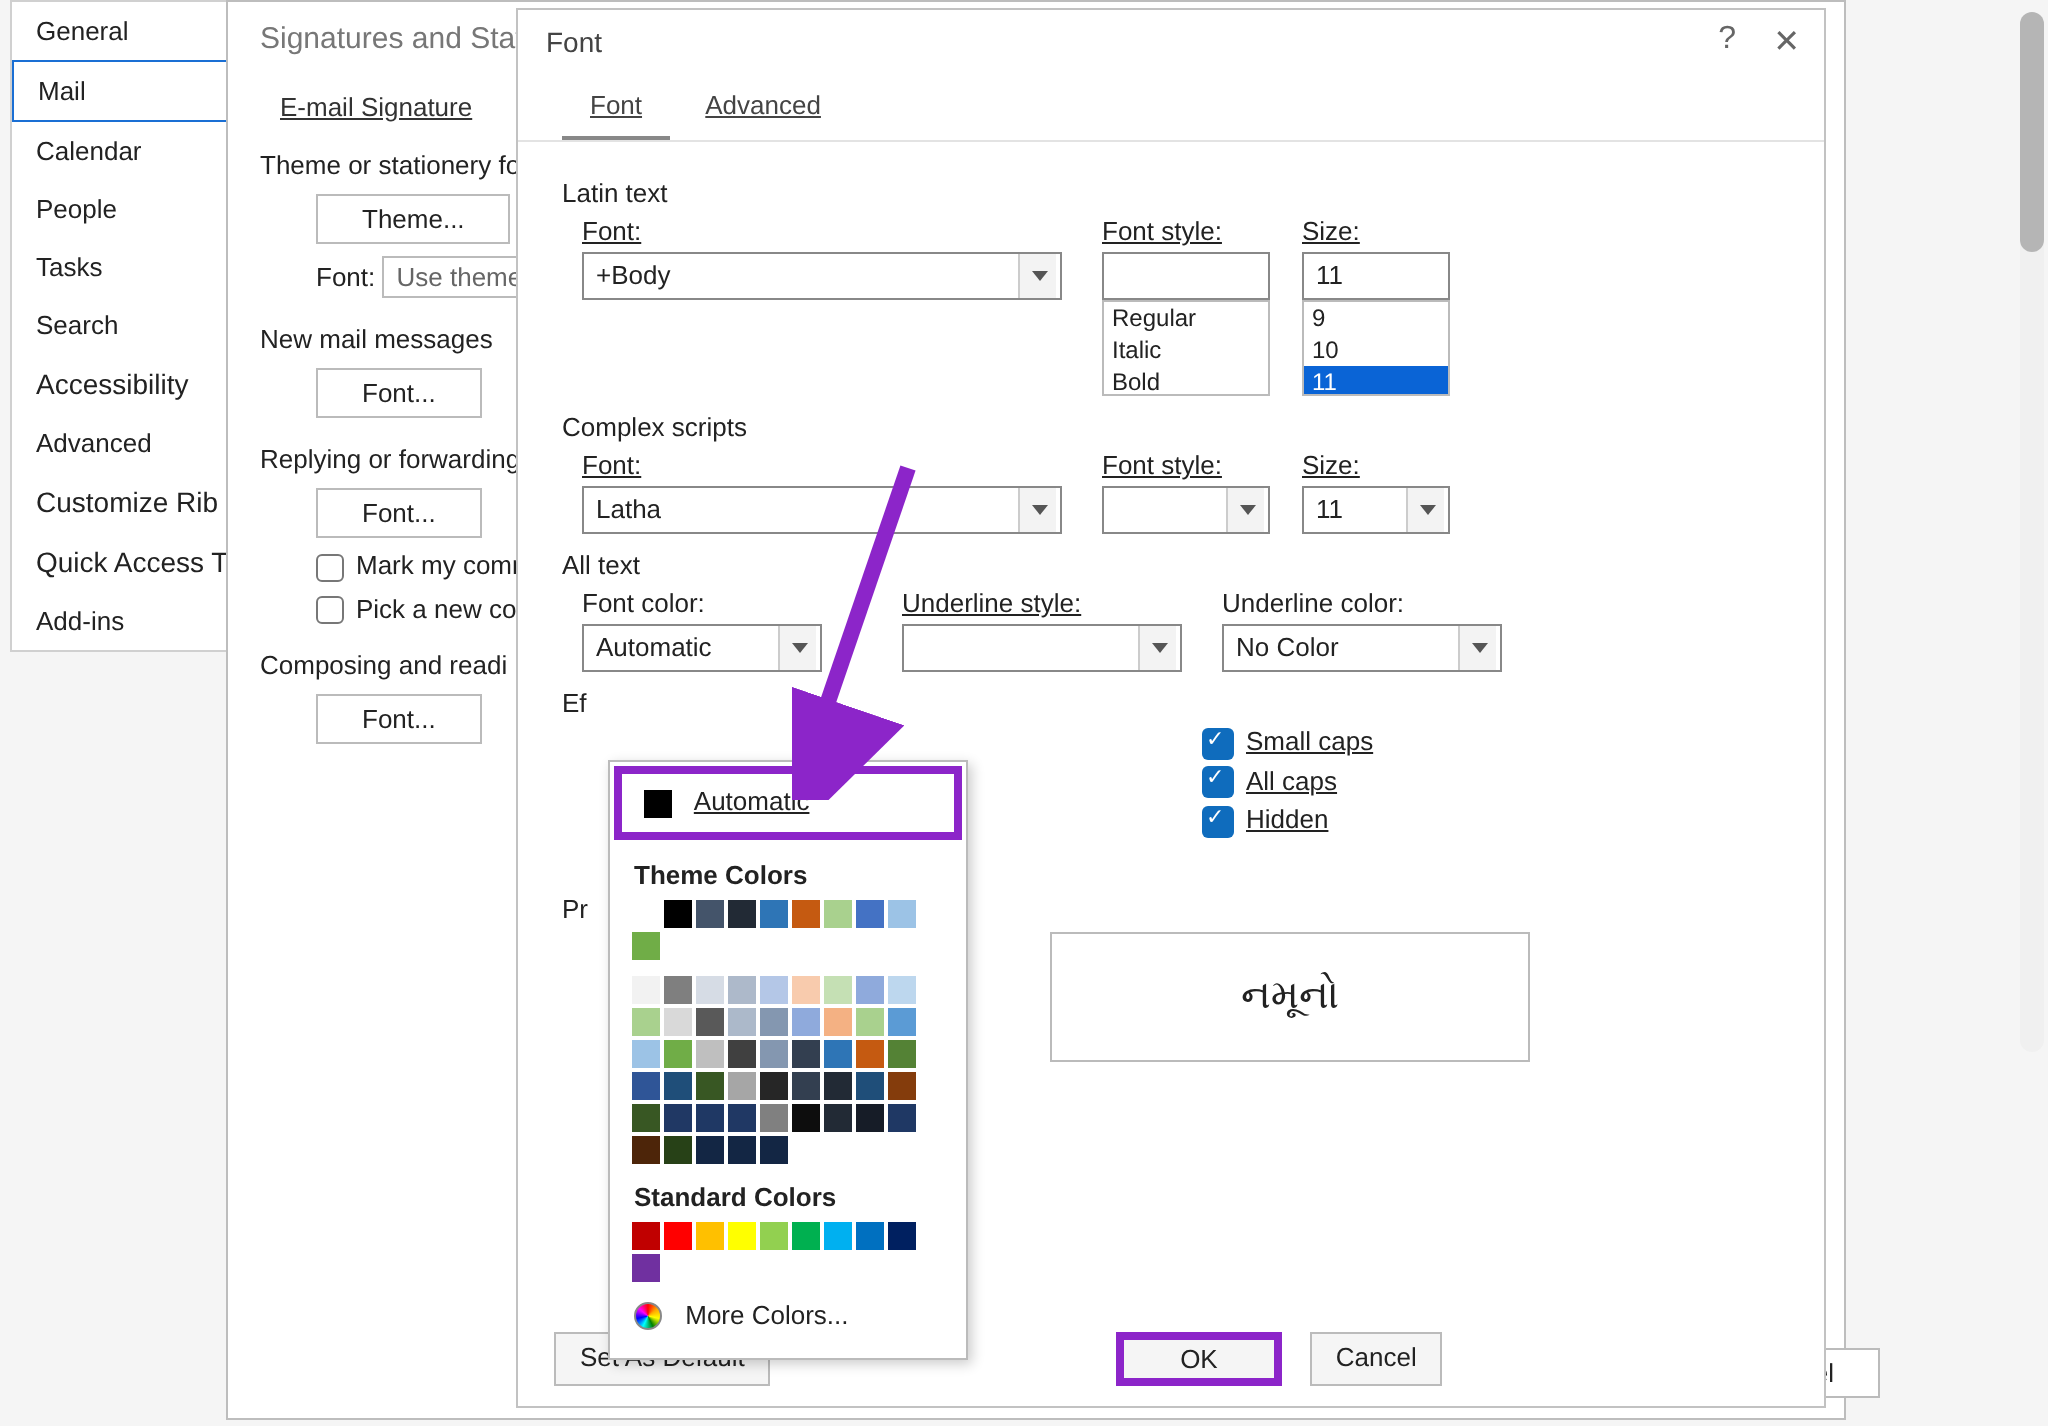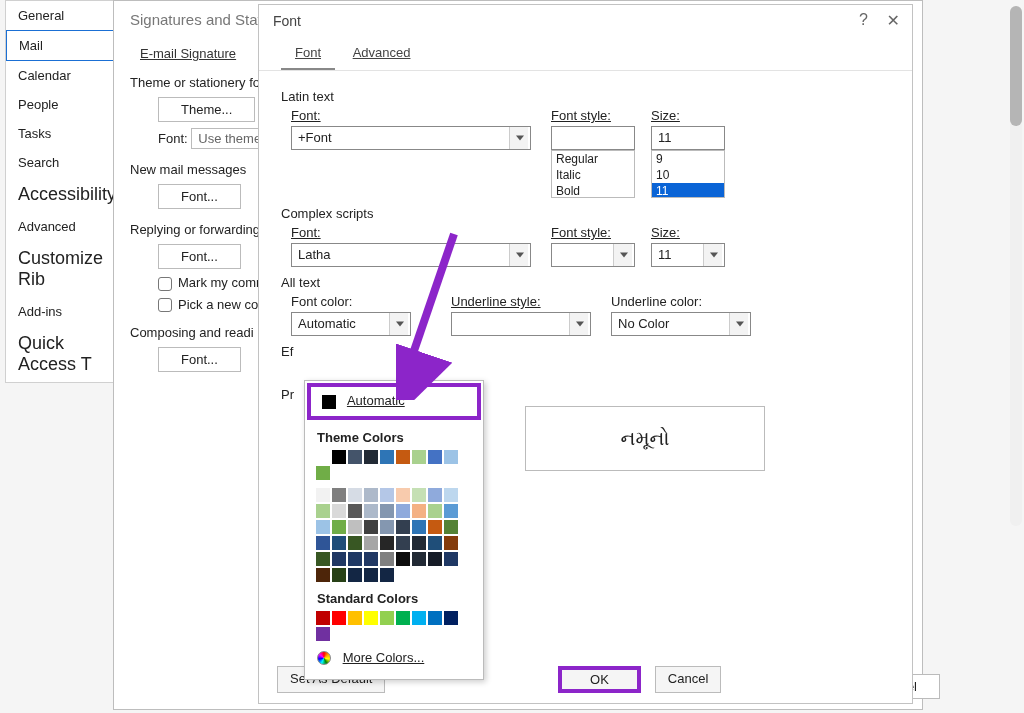--- a/index.html
+++ b/index.html
@@ -2,21 +2,21 @@
 <html><head>
 <meta charset="utf-8">
 <style>
   * { box-sizing: border-box; font-family: "Segoe UI", Tahoma, sans-serif; }
   body { margin: 0; background: #f5f5f5; width: 1024px; height: 713px; overflow: hidden; position: relative; color: #222; font-size: 13px; }
 
   
   .options-sidebar { position: absolute; left: 5px; top: 0; width: 133px; background: #fff; border: 1px solid #d0d0d0; }
   .options-sidebar .item { padding: 7px 12px; cursor: default; }
   .options-sidebar .item.sel { border: 1px solid #1a6fd4; background: #fff; }
-  .options-sidebar .small { font-size: 18px; }
+  .options-sidebar .small { font-size: 14px; }
 
   
   .sig-dialog { position: absolute; left: 113px; top: 0; width: 810px; height: 710px; background: #fff; border: 1px solid #bdbdbd; }
   .sig-title { padding: 10px 16px; color: #777; font-size: 15px; }
   .sig-body { padding: 4px 16px 0 16px; }
   .sig-tabs span { display: inline-block; padding: 4px 10px; text-decoration: underline; color: #333; }
   .grouplabel { margin: 10px 0 4px 0; }
   .ind { margin-left: 28px; }
   .btn { display: inline-block; border: 1px solid #bbb; background: #fff; padding: 4px 22px; }
   .rowi { padding: 3px 0; }
@@ -75,22 +75,22 @@
 <div class="options-sidebar">
   <div class="item">General</div>
   <div class="item sel">Mail</div>
   <div class="item">Calendar</div>
   <div class="item">People</div>
   <div class="item">Tasks</div>
   <div class="item">Search</div>
   <div class="item small">Accessibility</div>
   <div class="item">Advanced</div>
   <div class="item small">Customize Rib</div>
+  <div class="item small">Quick Access T</div>
   <div class="item">Add-ins</div>
-  <div class="item small">Quick Access T</div>
 </div>
 
 <div class="sig-dialog">
   <div class="sig-title">Signatures and Stati</div>
   <div class="sig-body">
     <div class="sig-tabs">
       <span>E-mail Signature</span>
       <span>P</span>
     </div>
     <div class="grouplabel">Theme or stationery fo</div>
@@ -134,21 +134,21 @@
   </div>
   <div class="fd-tabs">
     <span class="sel">Font</span>
     <span>Advanced</span>
   </div>
   <div class="fd-body">
     <div class="sec">Latin text</div>
     <div class="row3" style="margin-left:10px;">
       <div class="col" style="width:250px;">
         <div class="lbl">Font:</div>
-        <div class="inp combo" style="width:240px;height:24px;"><span>+Font</span><span class="arr"></span></div>
+        <div class="inp combo" style="width:240px;height:24px;"><span>+Body</span><span class="arr"></span></div>
       </div>
       <div class="col" style="width:90px;">
         <div class="lbl">Font style:</div>
         <div class="inp" style="width:84px;height:24px;"></div>
         <div class="lst" style="width:84px; height:48px;">
           <div>Regular</div>
           <div>Italic</div>
           <div>Bold</div>
         </div>
       </div>
@@ -193,20 +193,25 @@
             <span class="arr"></span>
           </div>
       </div>
       <div class="col" style="width:150px;">
         <div class="lbl" style="text-decoration:none">Underline color:</div>
         <div class="inp combo" style="width:140px;height:24px;"><span>No Color</span><span class="arr"></span></div>
       </div>
     </div>
 
     <div class="sec">Ef</div>
+    <div style="margin-left:320px;">
+      <div class="chkline"><span class="chkbox"></span><span style="text-decoration:underline">Small caps</span></div>
+      <div class="chkline"><span class="chkbox"></span><span style="text-decoration:underline">All caps</span></div>
+      <div class="chkline"><span class="chkbox"></span><span style="text-decoration:underline">Hidden</span></div>
+    </div>
 
     <div class="sec" style="margin-top:28px">Pr</div>
     <div style="margin-left:244px; width:240px;" class="preview">નમૂનો</div>
   </div>
 
   <div class="fd-bot">
     <span class="btn">Set As Default</span>
     <span class="btn okbtn">OK</span>
     <span class="btn">Cancel</span>
   </div>
@@ -218,21 +223,21 @@
     <span style="text-decoration:underline">Automatic</span>
   </div>
   <div class="fc-head">Theme Colors</div>
   <div class="swatches" id="theme-row1"><span class="sw" style="background: rgb(255, 255, 255);"></span><span class="sw" style="background: rgb(0, 0, 0);"></span><span class="sw" style="background: rgb(68, 84, 106);"></span><span class="sw" style="background: rgb(34, 42, 53);"></span><span class="sw" style="background: rgb(46, 117, 182);"></span><span class="sw" style="background: rgb(197, 90, 17);"></span><span class="sw" style="background: rgb(169, 209, 142);"></span><span class="sw" style="background: rgb(68, 114, 196);"></span><span class="sw" style="background: rgb(156, 195, 230);"></span><span class="sw" style="background: rgb(112, 173, 71);"></span></div>
   <div style="height:6px;"></div>
   <div class="swatches" id="theme-grid"><span class="sw" style="background: rgb(242, 242, 242);"></span><span class="sw" style="background: rgb(127, 127, 127);"></span><span class="sw" style="background: rgb(214, 220, 229);"></span><span class="sw" style="background: rgb(173, 185, 202);"></span><span class="sw" style="background: rgb(180, 199, 231);"></span><span class="sw" style="background: rgb(248, 203, 173);"></span><span class="sw" style="background: rgb(197, 224, 180);"></span><span class="sw" style="background: rgb(143, 170, 220);"></span><span class="sw" style="background: rgb(189, 215, 238);"></span><span class="sw" style="background: rgb(169, 209, 142);"></span><span class="sw" style="background: rgb(217, 217, 217);"></span><span class="sw" style="background: rgb(89, 89, 89);"></span><span class="sw" style="background: rgb(172, 185, 202);"></span><span class="sw" style="background: rgb(132, 151, 176);"></span><span class="sw" style="background: rgb(143, 170, 220);"></span><span class="sw" style="background: rgb(244, 177, 131);"></span><span class="sw" style="background: rgb(169, 209, 142);"></span><span class="sw" style="background: rgb(91, 155, 213);"></span><span class="sw" style="background: rgb(156, 195, 230);"></span><span class="sw" style="background: rgb(112, 173, 71);"></span><span class="sw" style="background: rgb(191, 191, 191);"></span><span class="sw" style="background: rgb(64, 64, 64);"></span><span class="sw" style="background: rgb(132, 151, 176);"></span><span class="sw" style="background: rgb(51, 63, 80);"></span><span class="sw" style="background: rgb(46, 117, 182);"></span><span class="sw" style="background: rgb(197, 90, 17);"></span><span class="sw" style="background: rgb(84, 130, 53);"></span><span class="sw" style="background: rgb(47, 85, 151);"></span><span class="sw" style="background: rgb(31, 78, 121);"></span><span class="sw" style="background: rgb(56, 87, 35);"></span><span class="sw" style="background: rgb(166, 166, 166);"></span><span class="sw" style="background: rgb(38, 38, 38);"></span><span class="sw" style="background: rgb(51, 63, 80);"></span><span class="sw" style="background: rgb(34, 42, 53);"></span><span class="sw" style="background: rgb(31, 78, 121);"></span><span class="sw" style="background: rgb(132, 60, 12);"></span><span class="sw" style="background: rgb(56, 87, 35);"></span><span class="sw" style="background: rgb(32, 56, 100);"></span><span class="sw" style="background: rgb(31, 56, 100);"></span><span class="sw" style="background: rgb(32, 56, 100);"></span><span class="sw" style="background: rgb(128, 128, 128);"></span><span class="sw" style="background: rgb(13, 13, 13);"></span><span class="sw" style="background: rgb(34, 42, 53);"></span><span class="sw" style="background: rgb(22, 28, 39);"></span><span class="sw" style="background: rgb(31, 56, 100);"></span><span class="sw" style="background: rgb(77, 37, 9);"></span><span class="sw" style="background: rgb(39, 65, 23);"></span><span class="sw" style="background: rgb(19, 38, 68);"></span><span class="sw" style="background: rgb(19, 38, 68);"></span><span class="sw" style="background: rgb(19, 38, 68);"></span></div>
   <div class="fc-head">Standard Colors</div>
   <div class="swatches" id="standard-row"><span class="sw" style="background: rgb(192, 0, 0);"></span><span class="sw" style="background: rgb(255, 0, 0);"></span><span class="sw" style="background: rgb(255, 192, 0);"></span><span class="sw" style="background: rgb(255, 255, 0);"></span><span class="sw" style="background: rgb(146, 208, 80);"></span><span class="sw" style="background: rgb(0, 176, 80);"></span><span class="sw" style="background: rgb(0, 176, 240);"></span><span class="sw" style="background: rgb(0, 112, 192);"></span><span class="sw" style="background: rgb(0, 32, 96);"></span><span class="sw" style="background: rgb(112, 48, 160);"></span></div>
   <div class="more">
     <span class="icon"></span>
-    <span style="text-decoration:underline">More Colors...</span>
+    <span style="">More Colors...</span>
   </div>
 </div>
 
 <svg class="arrow" width="70" height="170">
   <defs>
       <marker id="ah" markerWidth="10" markerHeight="10" refX="4" refY="5" orient="auto">
         <path d="M0,0 L10,5 L0,10 Z" fill="#8c25c9"></path>
       </marker>
     </defs>
   <line x1="58" y1="4" x2="8" y2="150" stroke="#8c25c9" stroke-width="8" marker-end="url(#ah)"></line>

